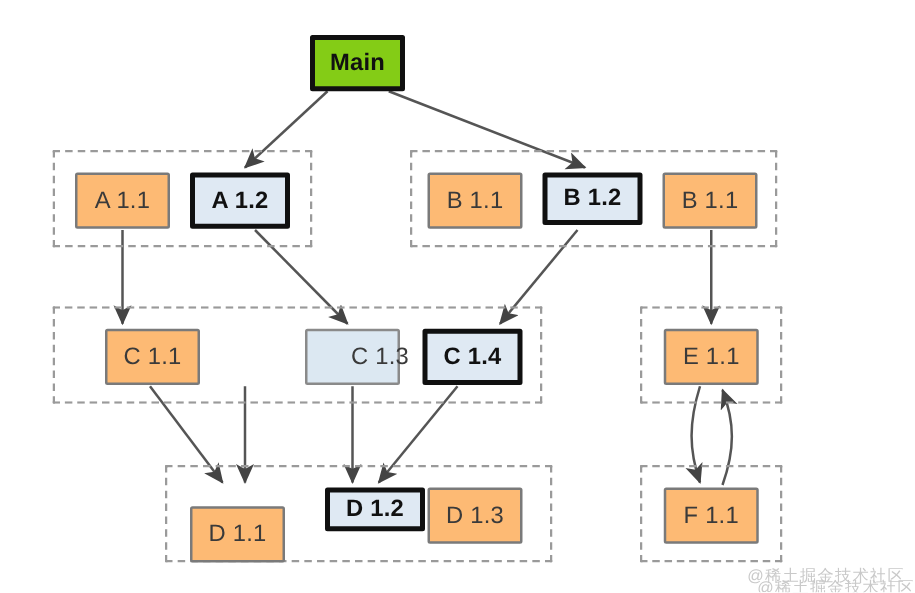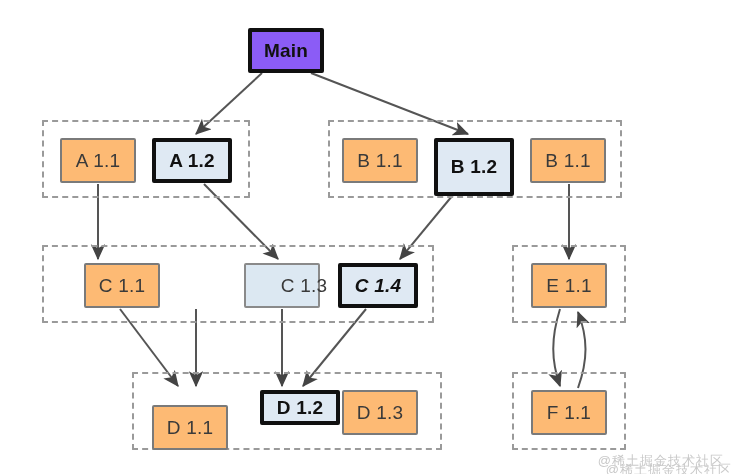--- a/index.html
+++ b/index.html
@@ -60,21 +60,21 @@
     padding-left: 44px;
   }
   .node.strong {
     border: 4px solid #101010;
     background: #dfe9f3;
     color: #111111;
     font-weight: 700;
   }
   .node.root {
     border: 4px solid #101010;
-    background: #8b5cf6;
+    background: #84cc16;
     color: #111111;
     font-weight: 700;
   }
   #watermark {
     position: absolute;
     right: 8px;
     bottom: 4px;
     font-size: 13px;
     color: #c9c9c9;
     letter-spacing: 1px;
@@ -130,26 +130,26 @@
   <div class="group" style="left:132px; top:372px; width:310px; height:78px;"></div>
   <div class="group" style="left:512px; top:245px; width:114px; height:78px;"></div>
   <div class="group" style="left:512px; top:372px; width:114px; height:78px;"></div>
 
   <div class="node root" style="left:248px; top:28px; width:76px; height:45px;">Main</div>
 
   <div class="node plain" style="left:60px; top:138px; width:76px; height:45px;">A 1.1</div>
   <div class="node strong" style="left:152px; top:138px; width:80px; height:45px;">A 1.2</div>
 
   <div class="node plain" style="left:342px; top:138px; width:76px; height:45px;">B 1.1</div>
-  <div class="node strong" style="left:434px; top:138px; width:80px; height:58px;">B 1.2</div>
+  <div class="node strong" style="left:434px; top:138px; width:80px; height:42px;">B 1.2</div>
   <div class="node plain" style="left:530px; top:138px; width:76px; height:45px;">B 1.1</div>
 
   <div class="node plain" style="left:60px; top:263px; width:76px; height:45px;margin-left:24px;">C 1.1</div>
   <div class="node soft" style="left:244px; top:263px; width:76px; height:45px;">C 1.3</div>
-  <div class="node strong" style="left:338px; top:263px; width:80px; height:45px;font-style:italic;">C 1.4</div>
+  <div class="node strong" style="left:338px; top:263px; width:80px; height:45px;">C 1.4</div>
 
   <div class="node plain" style="left:152px; top:390px; width:76px; height:45px;margin-top:15px;">D 1.1</div>
   <div class="node strong" style="left:260px; top:390px; width:80px; height:35px;">D 1.2</div>
   <div class="node plain" style="left:342px; top:390px; width:76px; height:45px;">D 1.3</div>
 
   <div class="node plain" style="left:531px; top:263px; width:76px; height:45px;">E 1.1</div>
   <div class="node plain" style="left:531px; top:390px; width:76px; height:45px;">F 1.1</div>
 
   <div id="watermark">
     <span>@稀土掘金技术社区</span>

